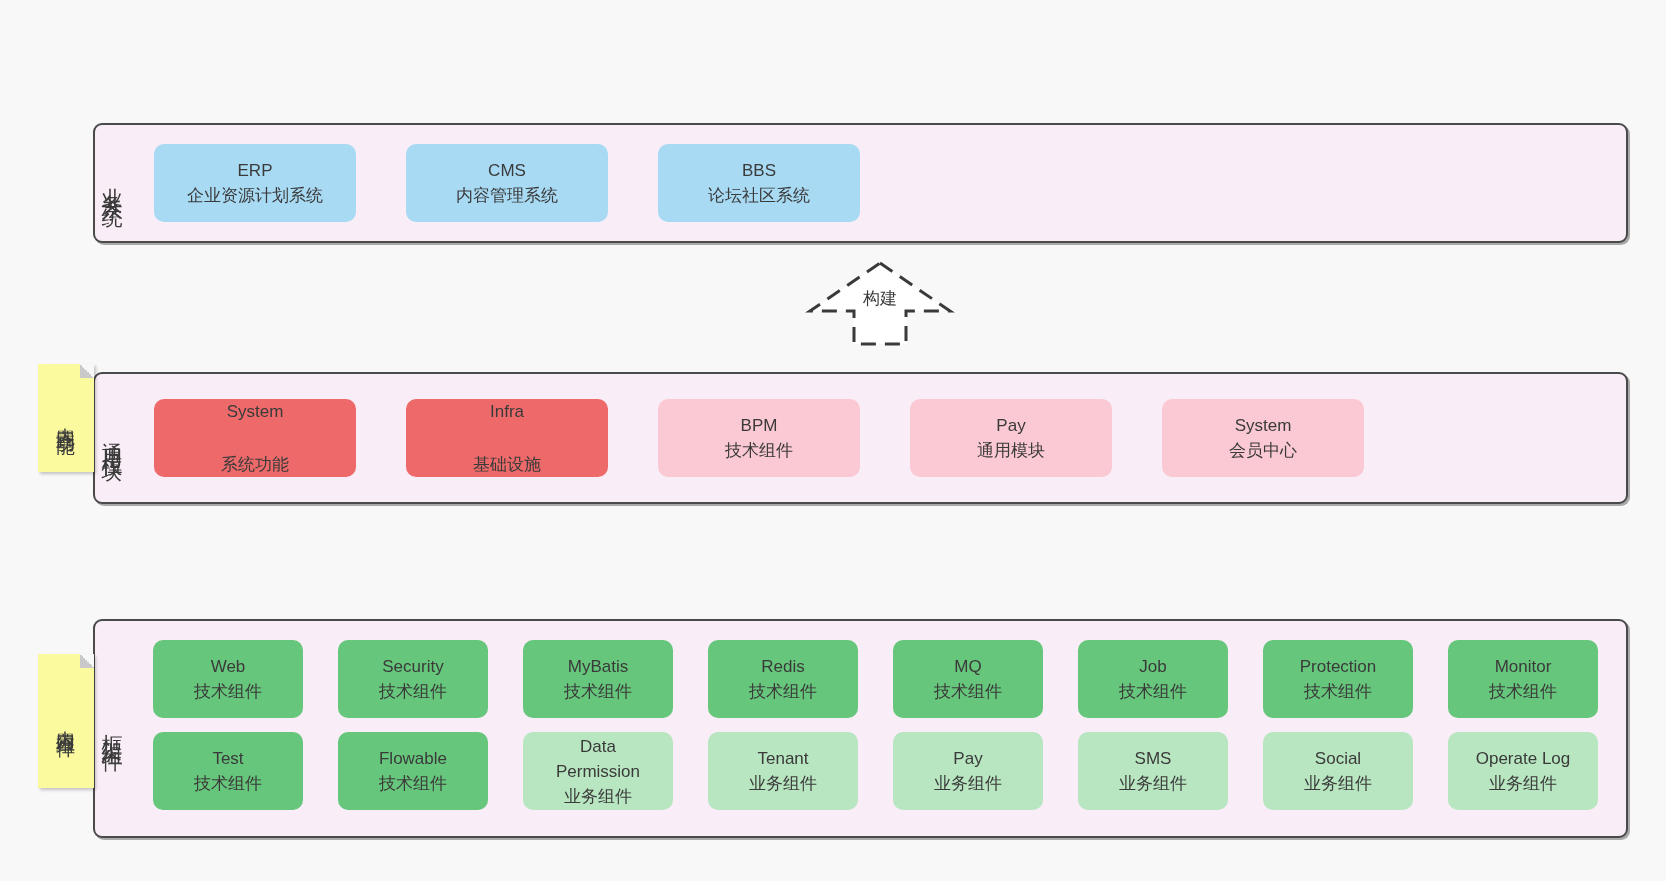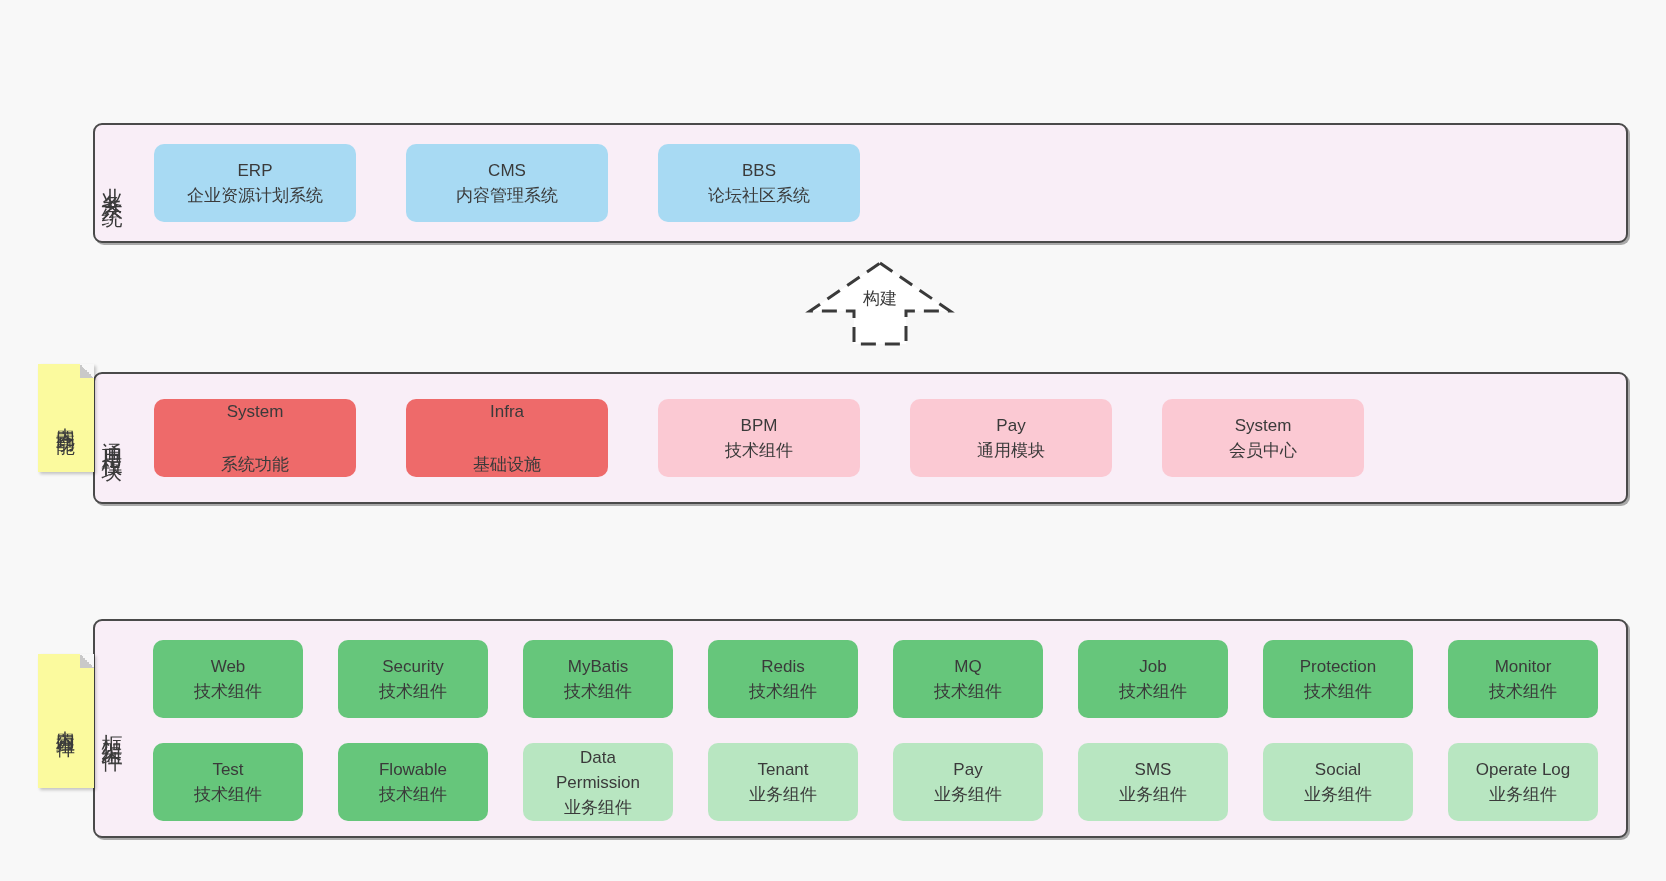--- a/index.html
+++ b/index.html
@@ -49,21 +49,21 @@
   .box.blue        { background: var(--blue, #a8daf3); }
   .box.red         { background: var(--red, #ee6a6a); justify-content: space-between; }
   .box.pink        { background: var(--pink, #fbc9d3); }
   .box.green       { background: var(--green, #66c67b); }
   .box.light-green { background: var(--light-green, #b8e6c1); }
 
   
   .rows {
     position: absolute; inset: 0;
     display: flex; flex-direction: column;
-    padding: 19px 0 0 58px; row-gap: 25px;
+    padding: 19px 0 0 58px; row-gap: 14px;
   }
   .rows .row { display: flex; gap: 35px; }
   .rows .box { width: 150px; }
   .box.wrap .box-name { max-width: 98px; }
 
   
   .sticky {
     position: absolute; left: 38px; width: 56px;
     background: var(--yellow, #fbfa9e);
     box-shadow: 2px 2px 3px rgba(0,0,0,0.22);

